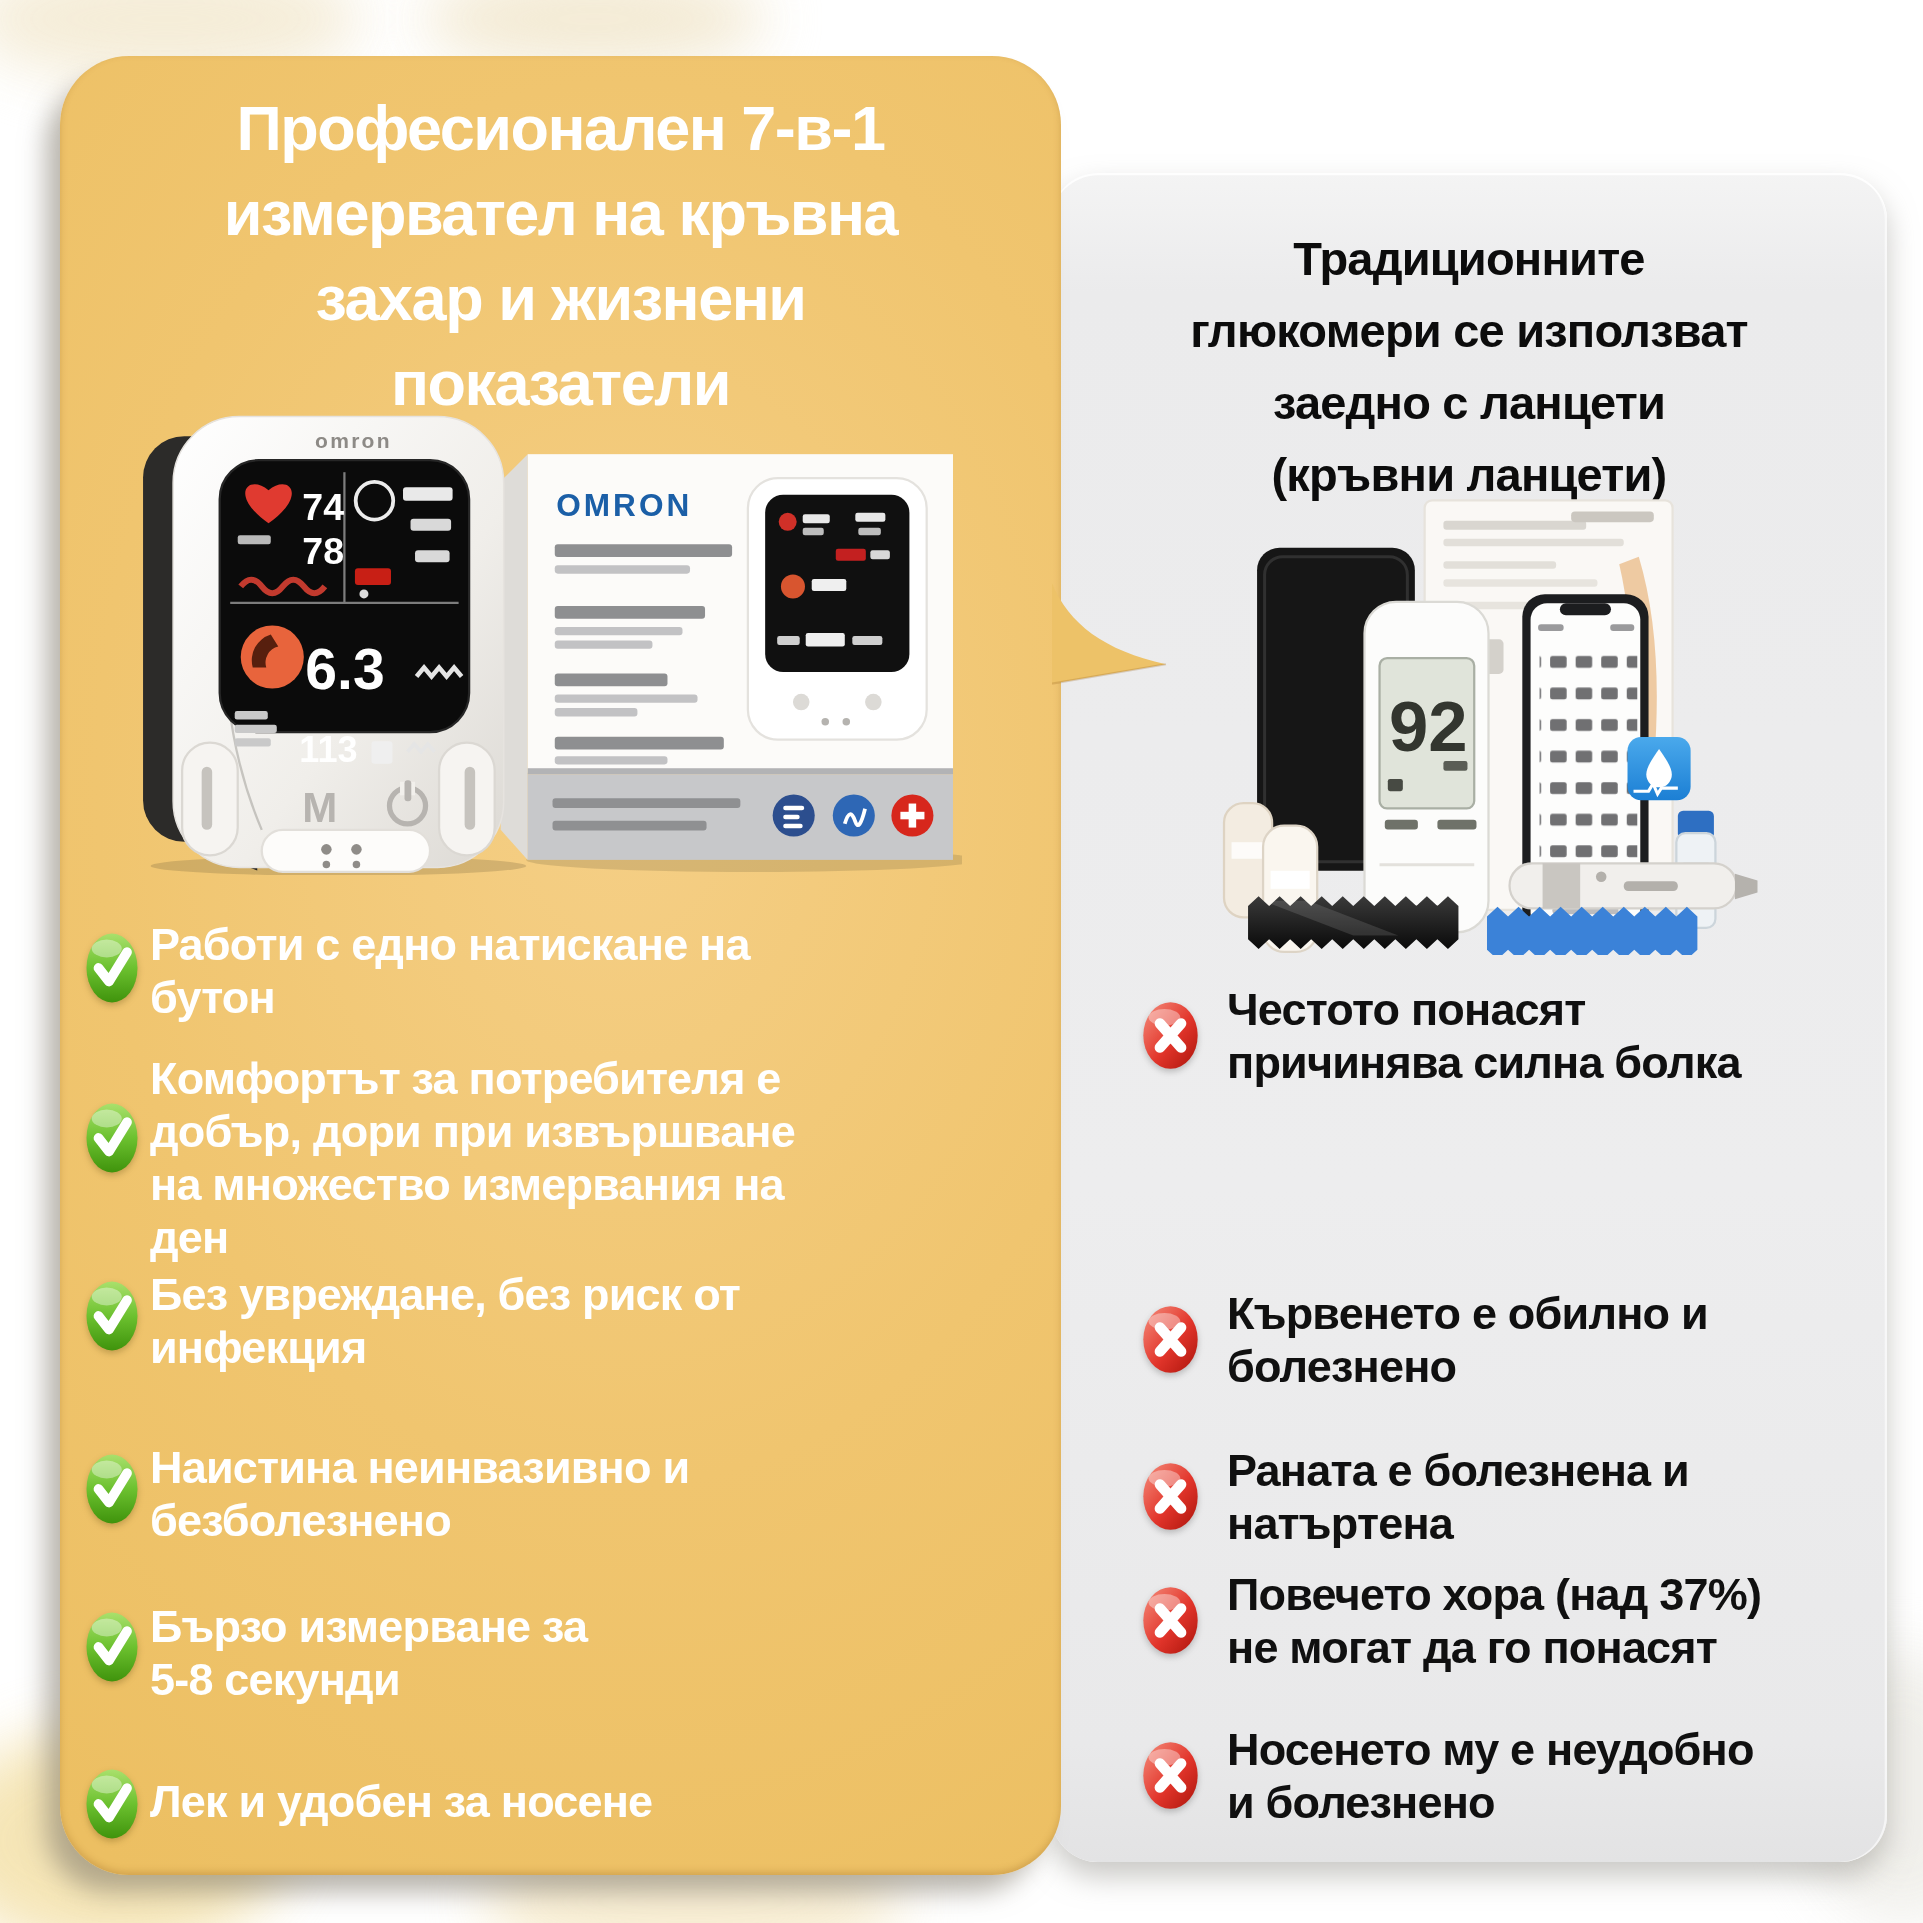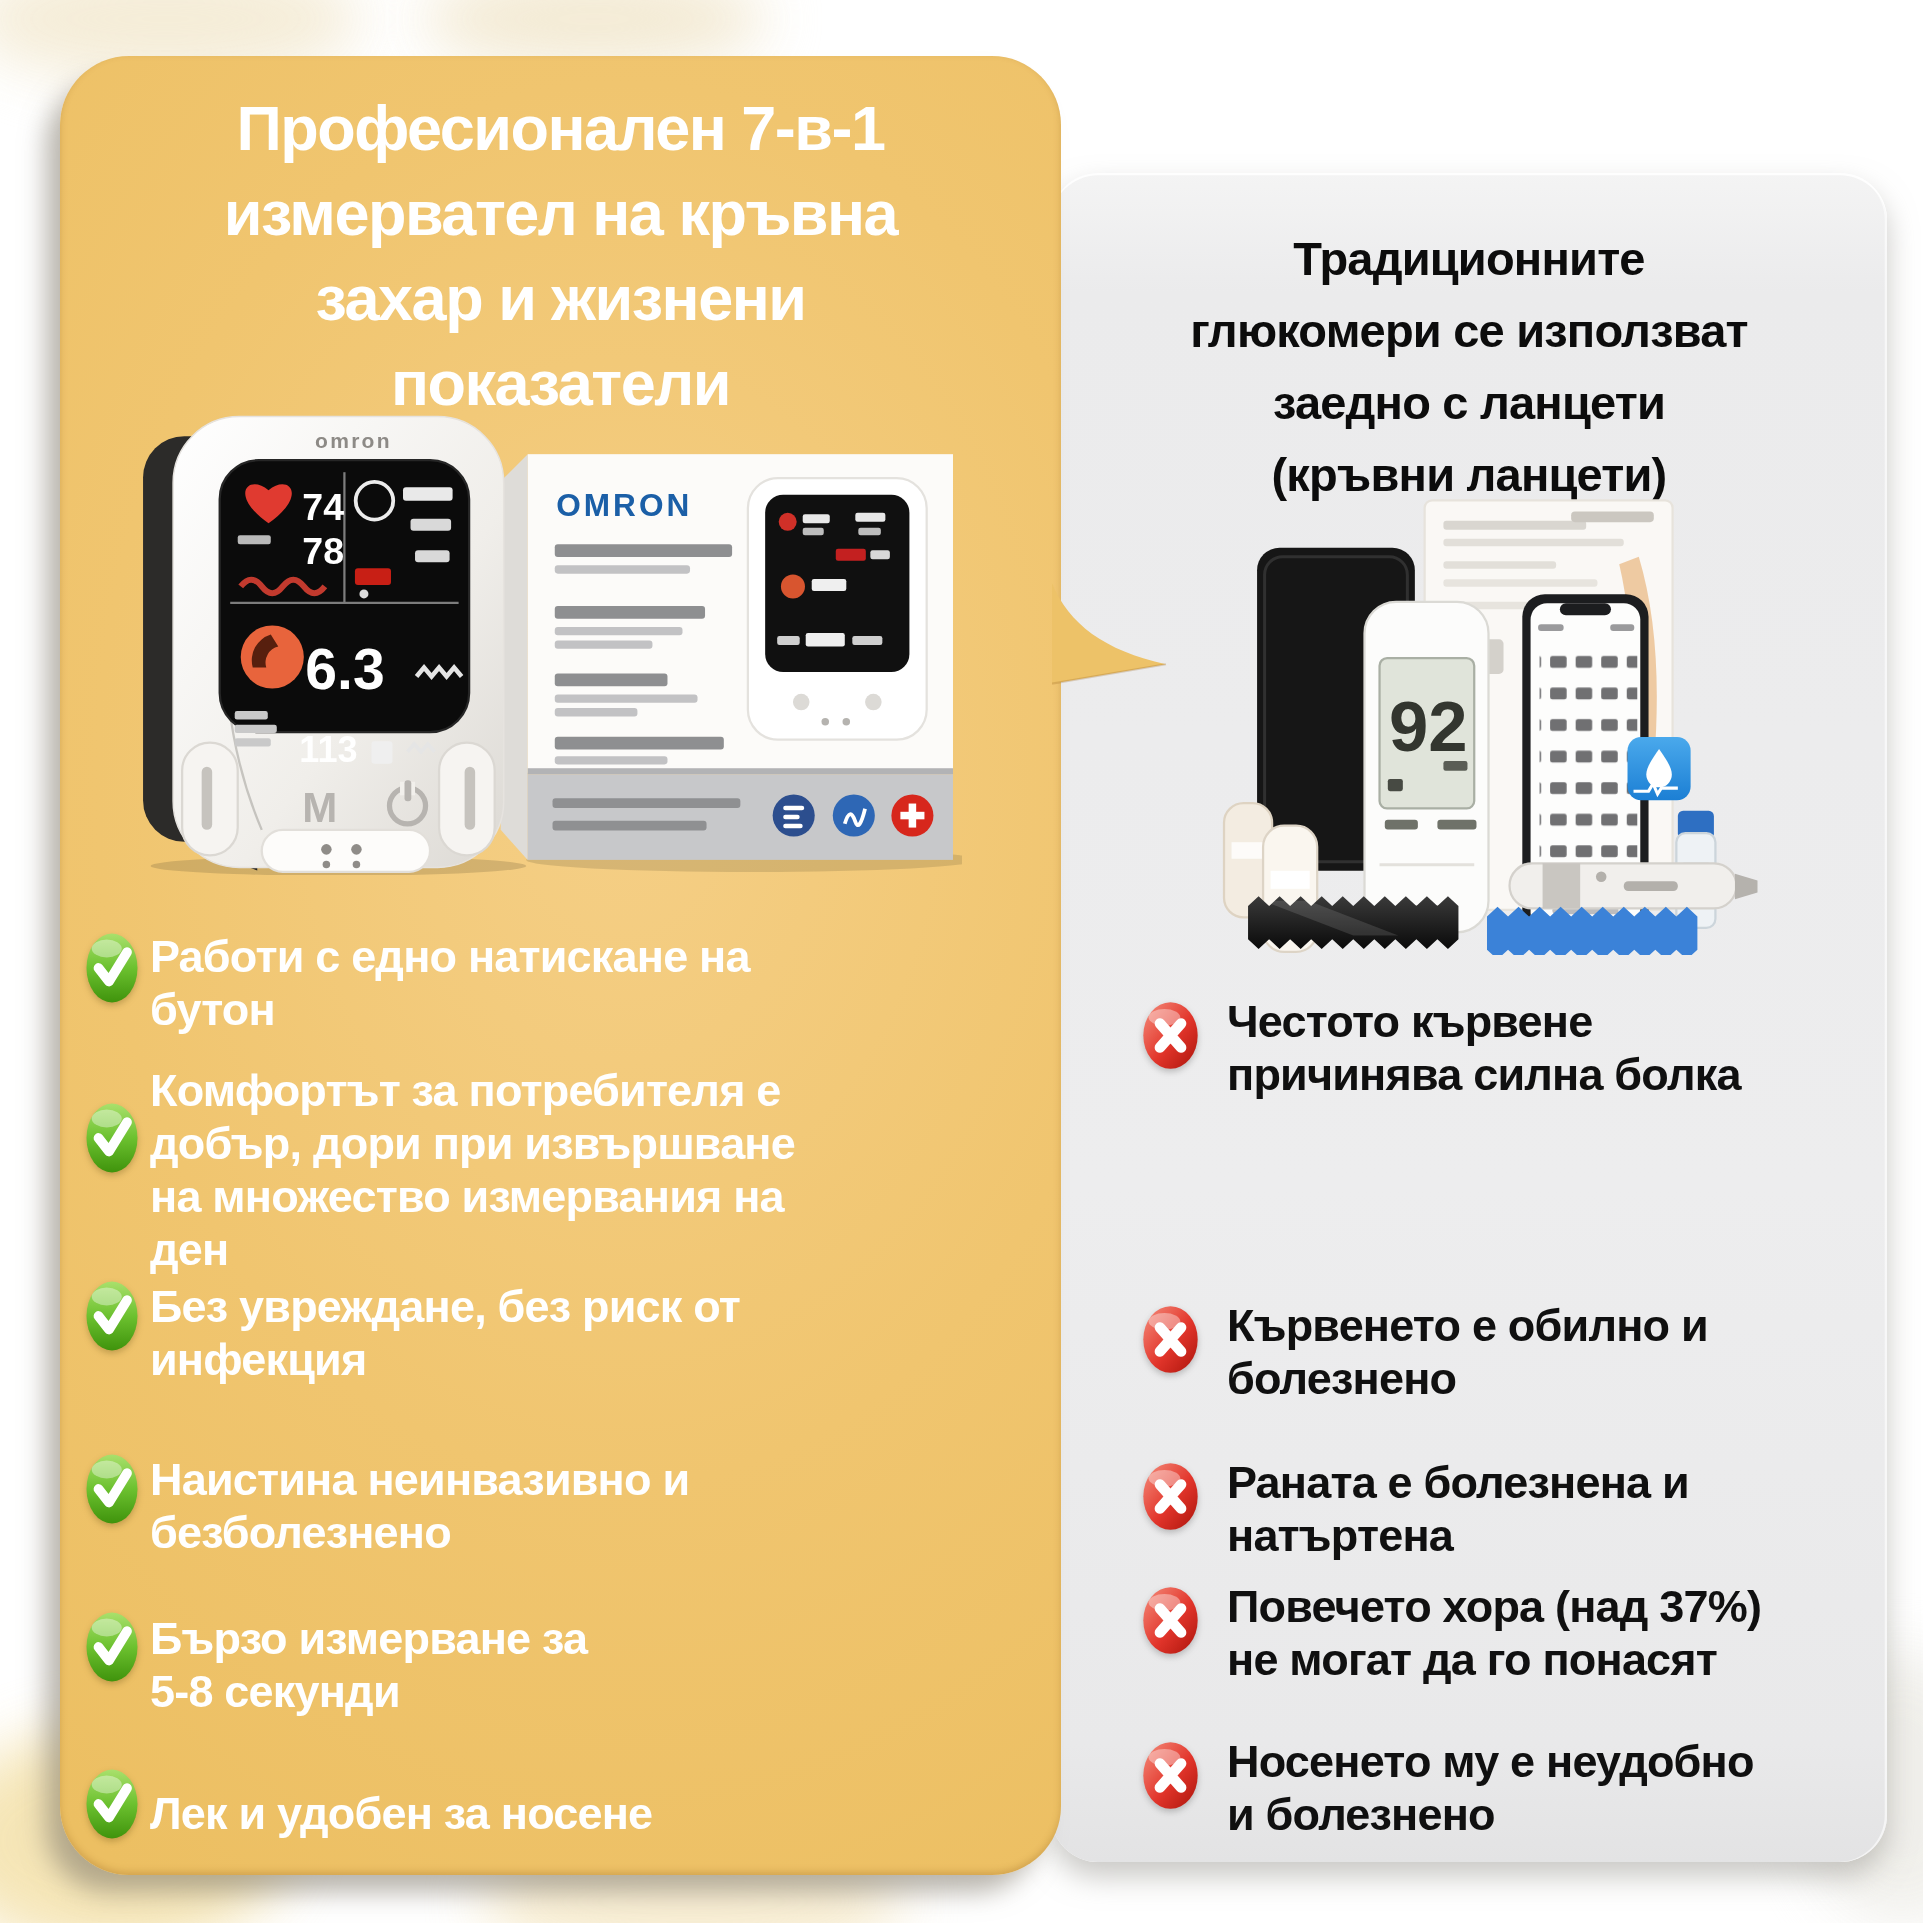--- a/index.html
+++ b/index.html
@@ -15,21 +15,21 @@
   .card-title{position:absolute;left:0;right:0;text-align:center;font-weight:bold;white-space:pre-line;}
   #left-title{top:30px;font-size:63px;line-height:85px;letter-spacing:-1.5px;color:var(--title-white,#ffffff);}
   #right-title{top:50px;font-size:47px;line-height:72px;letter-spacing:-0.8px;color:var(--title-black,#0c0c0c);}
   
   #right-card{position:absolute;left:1051px;top:173px;width:836px;height:1689px;border-radius:47px;
     background:linear-gradient(180deg,#f4f4f4 0%,#ebebec 7%,#ededee 60%,#e9e9ea 93%,#e3e3e4 100%);
     box-shadow:0 15px 28.6px rgba(150,148,142,.5), inset 0 2.3px 0 rgba(255,255,255,.85), inset -2.3px 0 0 rgba(255,255,255,.6);
     z-index:2;}
   
   .row{position:absolute;left:0;width:100%;}
-  .row-text{font-weight:bold;white-space:pre-line;letter-spacing:-0.8px;font-size:45px;line-height:53px;margin-top:12px;}
+  .row-text{font-weight:bold;white-space:pre-line;letter-spacing:-0.8px;font-size:45px;line-height:53px;}
   .benefit-text{margin-left:90px;color:#ffffff;}
   .drawback-text{margin-left:176px;color:#101010;}
   .check{position:absolute;left:24px;width:56px;height:75px;filter:drop-shadow(0 3px 3px rgba(90,70,10,.3));}
   .cross{position:absolute;left:90px;width:59px;height:71px;filter:drop-shadow(0 3px 3px rgba(90,90,90,.35));}
   .illus{position:absolute;}
   svg text{font-family:"Liberation Sans",sans-serif;font-weight:bold;}
   #defs-svg{position:absolute;width:0;height:0;}
 </style>
 </head>
 <body>
@@ -162,21 +162,21 @@
 
       <use href="#zig" transform="translate(40,538)" fill="url(#gradBlack)"></use>
       <use href="#zig" transform="translate(358,552)" fill="#3b82d8"></use>
       <path d="M60 548 l120 46 60 0 -120 -46 z" fill="#ffffff" opacity=".12"></path>
     </svg>
 
     <div class="row" style="top:810px">
       <svg class="cross" style="top:16.5px" viewBox="0 0 78 94" width="59" height="71">
           <use href="#cross-sym"></use>
         </svg>
-      <div class="row-text drawback-text">Честото кървене
+      <div class="row-text drawback-text">Честото понасят
 причинява силна болка</div>
     </div>
     <div class="row" style="top:1271px">
       <svg class="cross" style="top:16.5px" viewBox="0 0 78 94" width="59" height="71">
           <use href="#cross-sym"></use>
         </svg>
       <div class="row-text drawback-text">Раната е болезнена и
 натъртена</div>
     </div>
     <div class="row" style="top:1114px">

